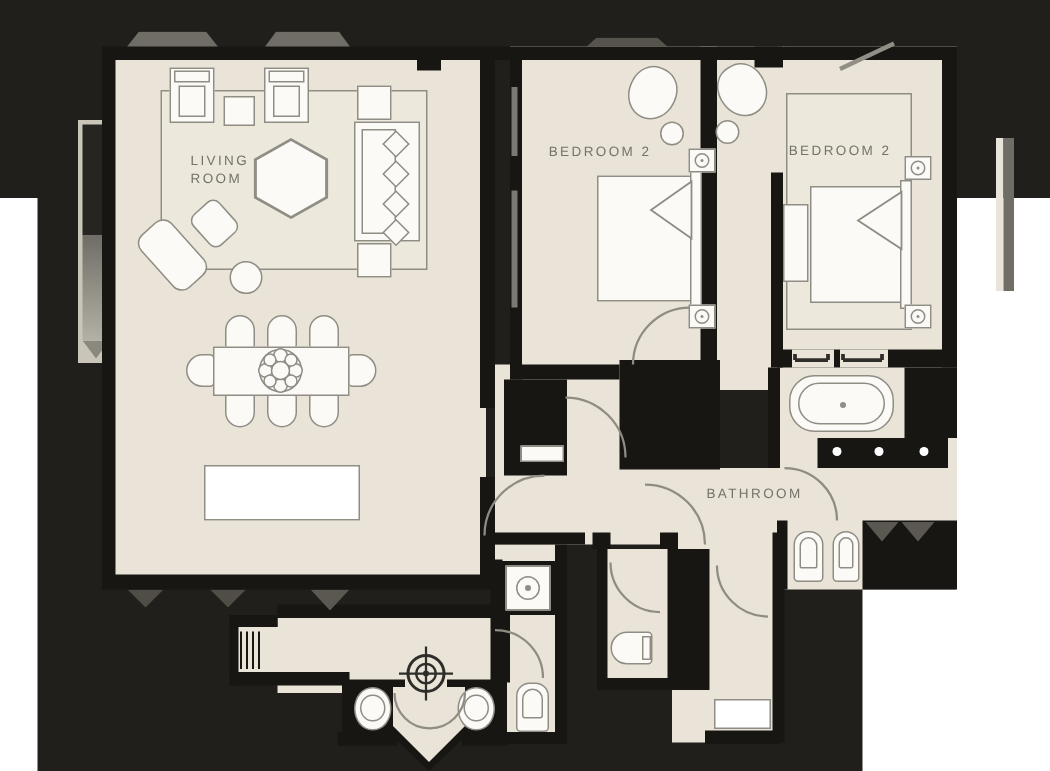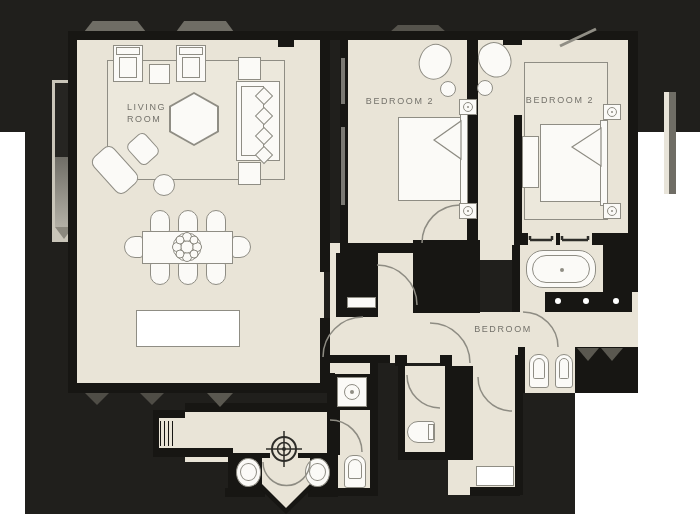--- a/index.html
+++ b/index.html
@@ -239,14 +239,14 @@
       <circle cx="284" cy="449" r="12" stroke-width="2"></circle>
       <circle cx="284" cy="449" r="6.5" stroke-width="1.5"></circle>
       <circle cx="284" cy="449" r="2" fill="#2e2d29" stroke="none"></circle>
       <path d="M266,449 H302 M284,431 V467" stroke-width="1.5"></path>
     </g>
   </svg>
 
   <div class="lbl" style="left:111px;top:101px;width:56px;margin-left:16px;">LIVING ROOM</div>
   <div class="lbl ctr" style="left:355px;top:95px;width:90px;">BEDROOM 2</div>
   <div class="lbl ctr" style="left:515px;top:94px;width:90px;">BEDROOM 2</div>
-  <div class="lbl ctr" style="left:462px;top:323px;width:82px;">BEDROOM</div>
+  <div class="lbl ctr" style="left:462px;top:323px;width:82px;">BATHROOM</div>
 </div>
 
 </body></html>

